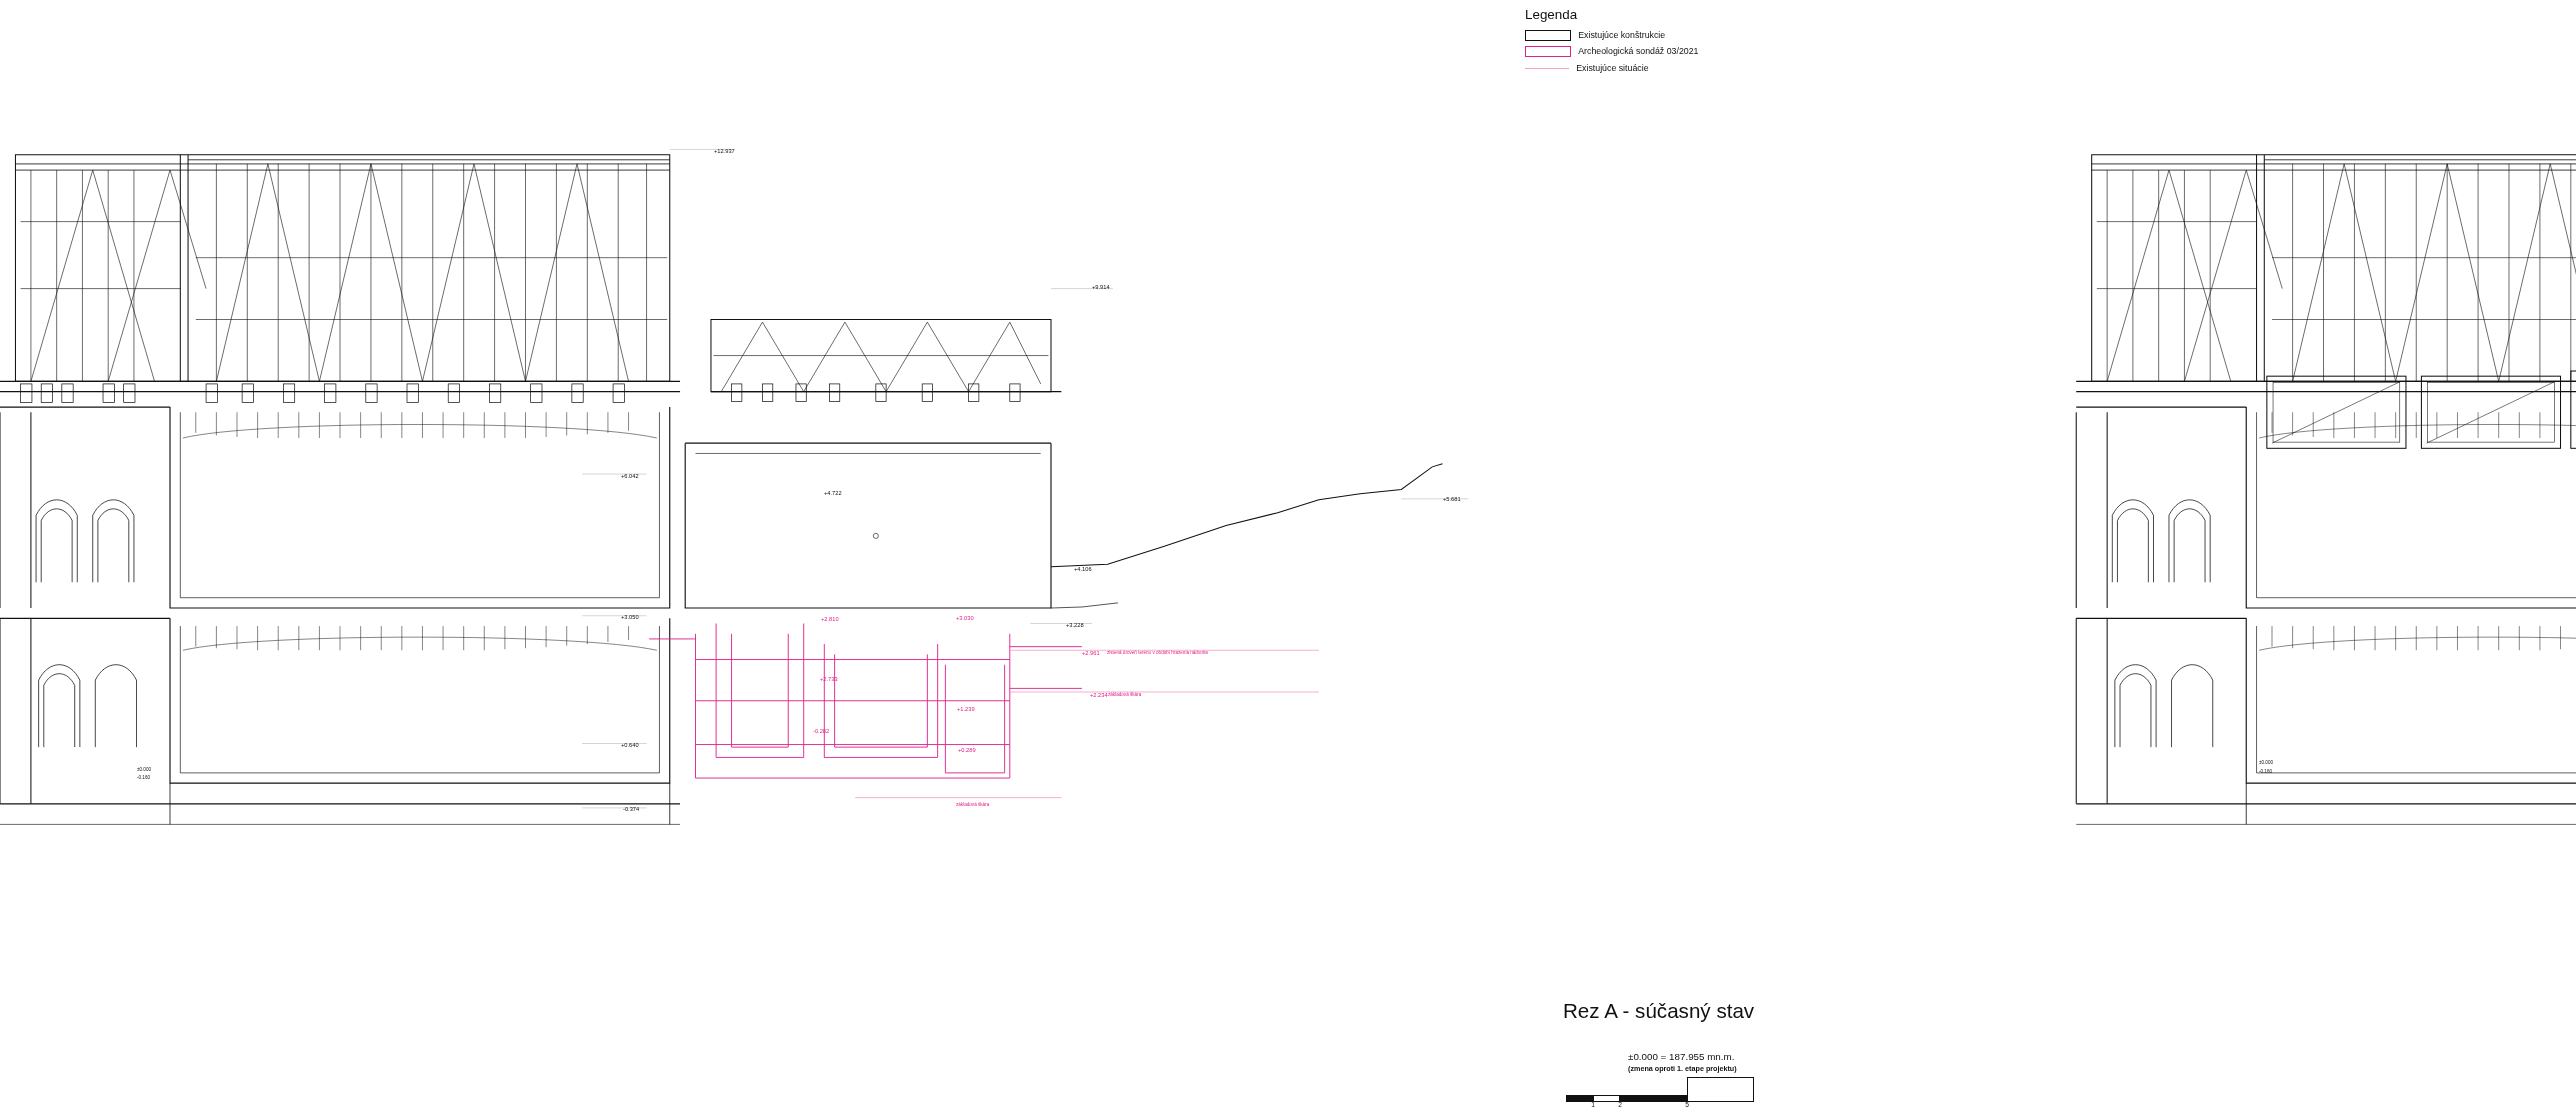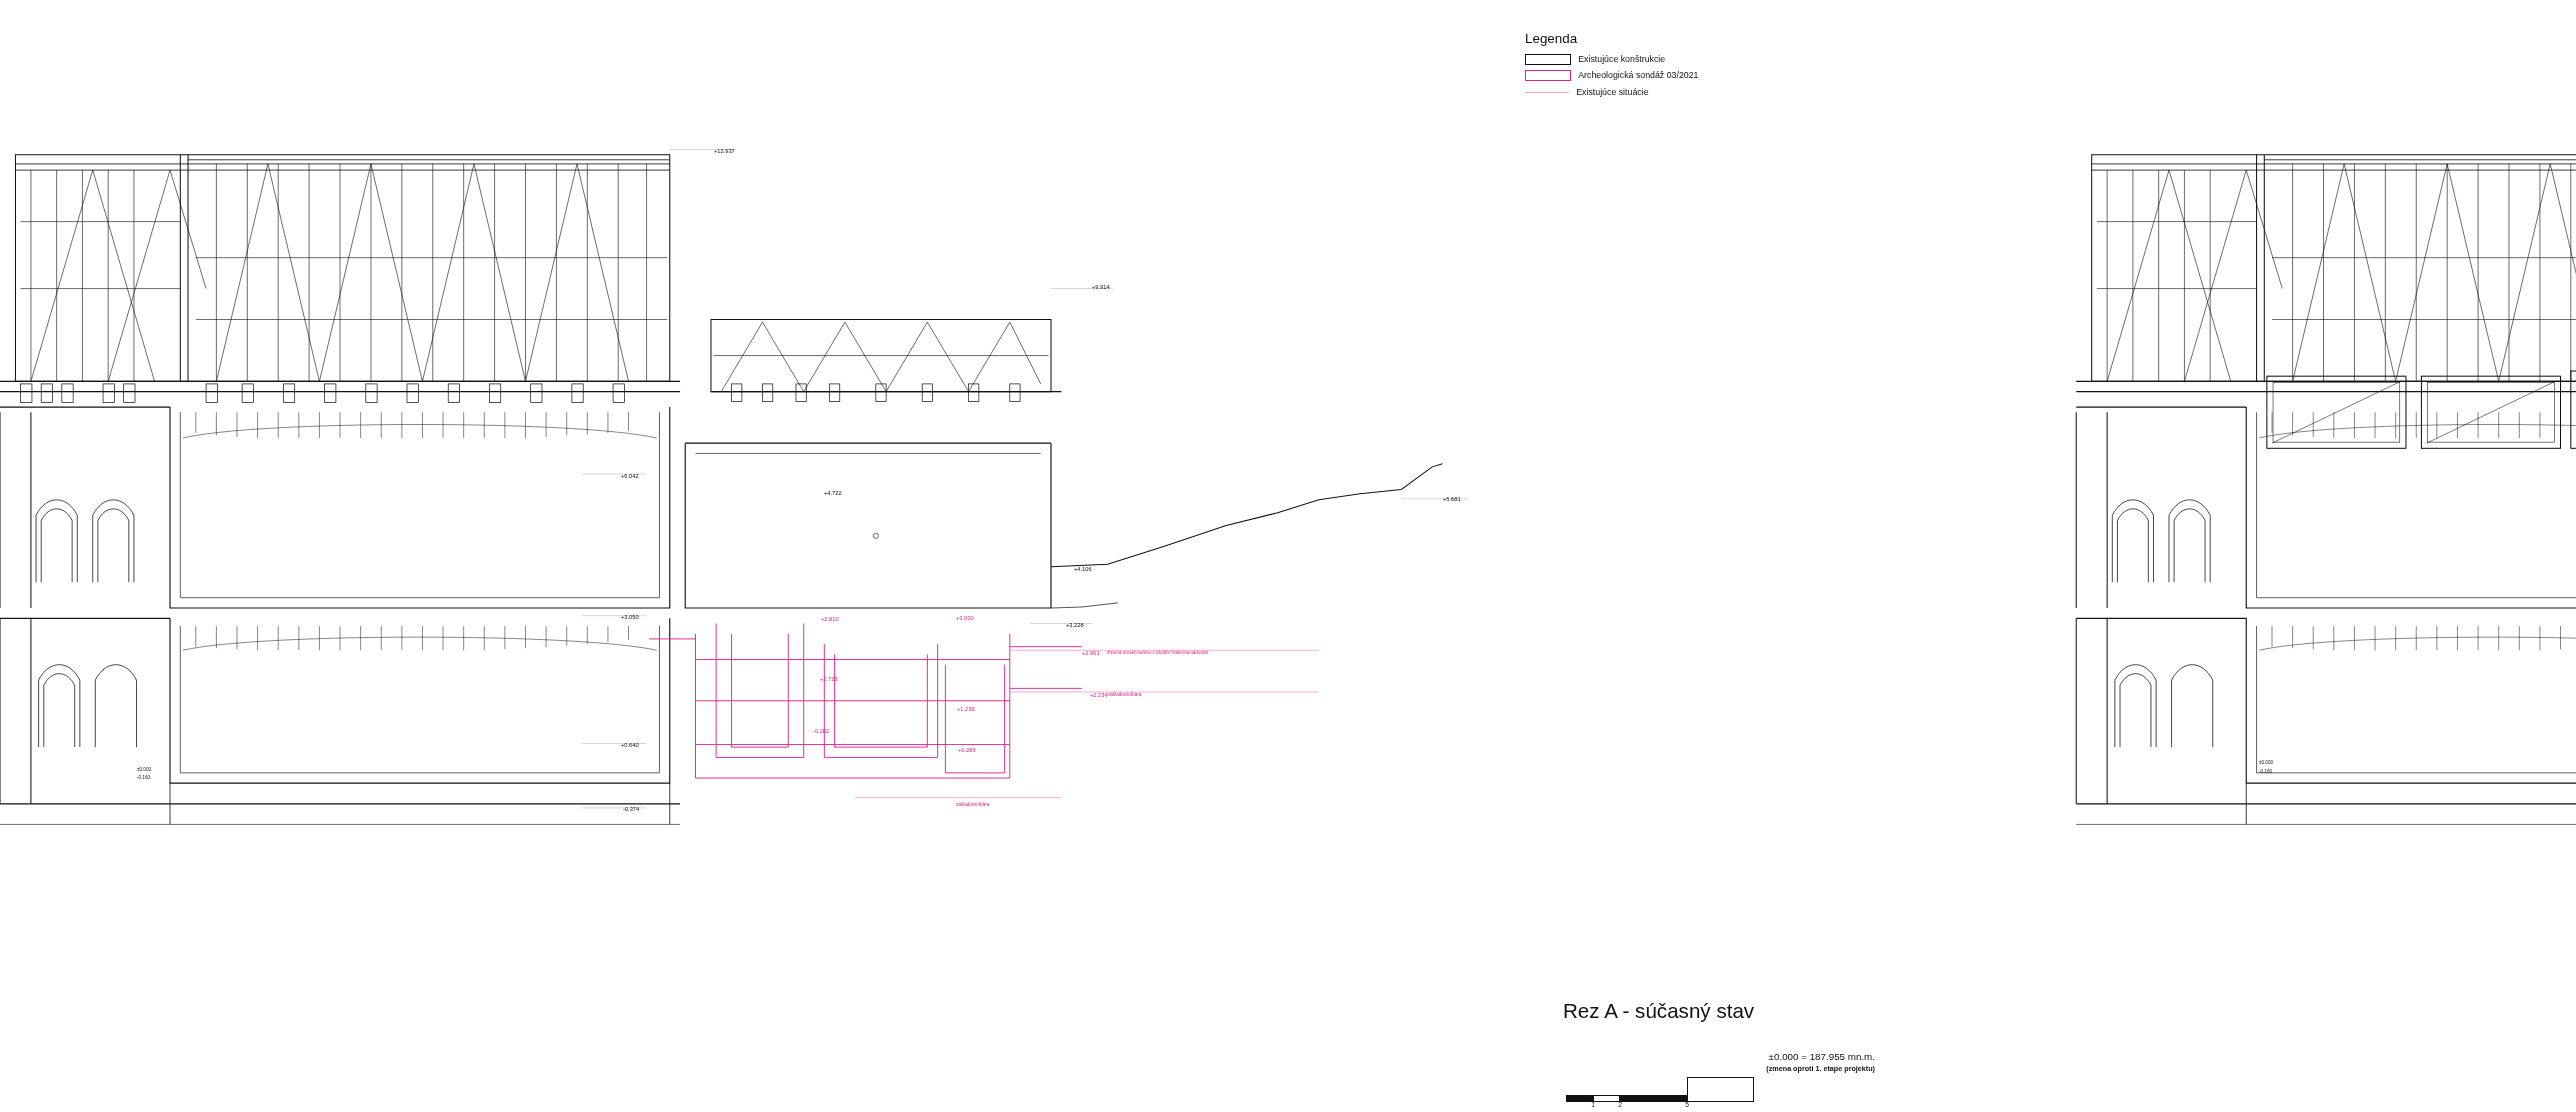--- a/index.html
+++ b/index.html
@@ -18,21 +18,20 @@
   .sheet {
     position: absolute;
     inset: 0;
   }
 
   
   .legend {
     position: absolute;
     font-size: 8.8px;
     line-height: 1.2;
-    margin-top: 24px;
   }
   .legend-title {
     font-size: 13.4px;
     margin-bottom: 5.2px;
     color: #111;
   }
   .legend-row {
     display: flex;
     align-items: center;
     height: 13.4px;
@@ -69,21 +68,21 @@
   .draw-title {
     position: absolute;
     font-size: 20.6px;
     color: #111;
     white-space: nowrap;
   }
   .datum-note {
     position: absolute;
     font-size: 9.8px;
     color: #111;
-    text-align: right;
+    text-align: left;
     white-space: nowrap;
   }
   .datum-note .sub {
     display: block;
     font-size: 7.2px;
     margin-top: 1.5px;
     font-weight: bold;
   }
   .scalebar {
     position: absolute;

